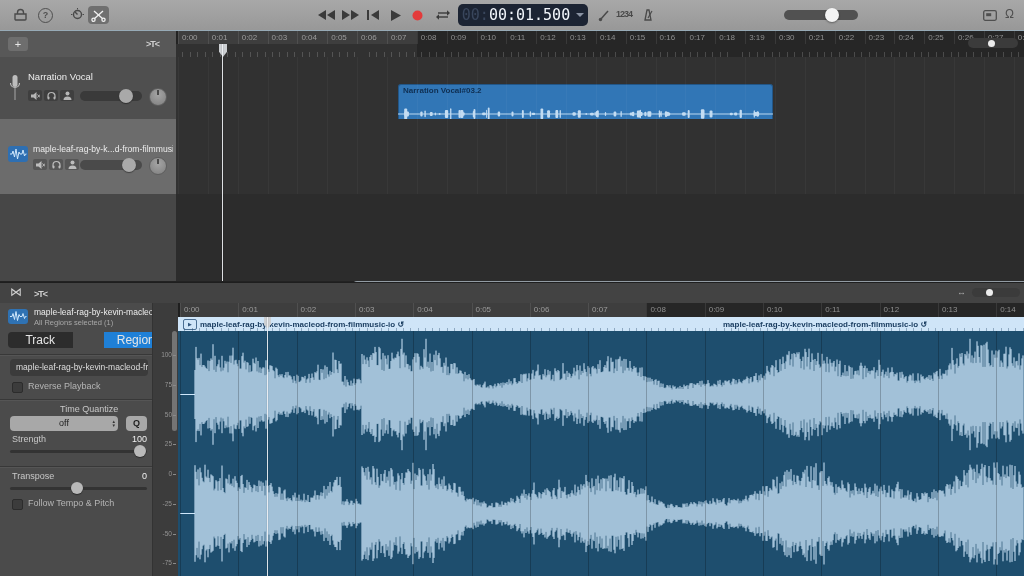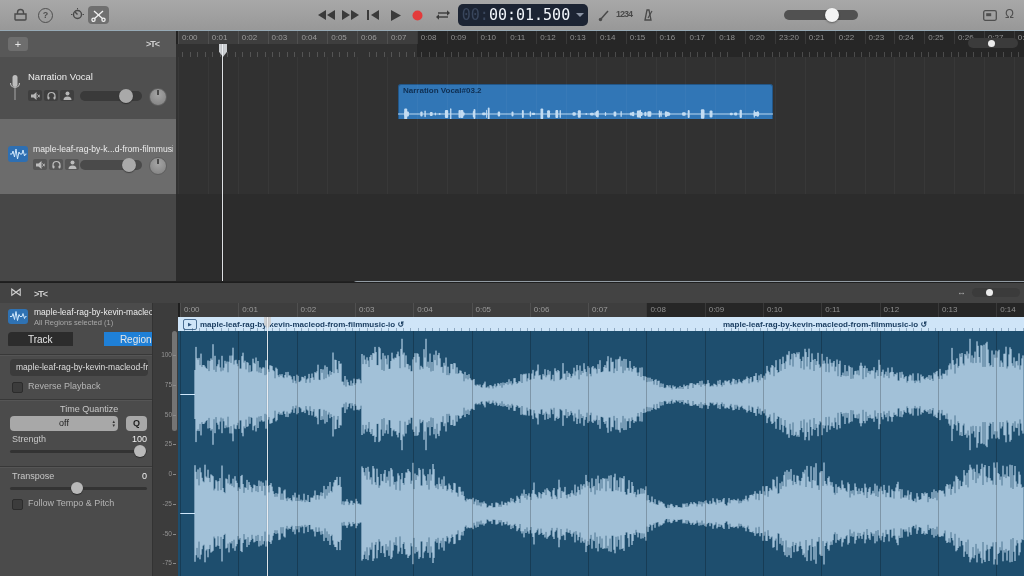--- a/index.html
+++ b/index.html
@@ -67,21 +67,21 @@
   .ph-handle{position:absolute;width:8px;height:13px;background:#cdd0d3;
     clip-path:polygon(0 0,100% 0,100% 60%,50% 100%,0 60%);}
   
   #editor{left:0;top:282px;width:1024px;height:294px;background:#4b4b4b;border-top:1px solid #1e1e1e;}
   #ed-strip{left:0;top:0;width:1024px;height:20px;background:#434343;border-bottom:1px solid #373737;}
   #inspector{left:0;top:20px;width:152px;height:274px;background:#4b4b4b;}
   .ins-label{color:#c8c8c8;font-size:9px;}
   .ins-value{color:#f0f0f0;font-size:9px;text-align:right;}
   .checkbox{width:9px;height:9px;background:#3c3c3c;border:1px solid #2c2c2c;border-radius:2px;}
   .divider{left:0;width:152px;height:1px;background:rgba(0,0,0,.25);box-shadow:0 1px 0 rgba(255,255,255,.06);}
-  .tab{height:14px;font-size:10px;color:#e6e6e6;text-align:center;line-height:16px;}
+  .tab{height:23px;font-size:12px;color:#e6e6e6;text-align:center;line-height:16px;}
   .namefield{background:#3b3b3b;border-radius:4px;color:#dedede;font-size:8.5px;
     line-height:17px;padding-left:6px;white-space:nowrap;overflow:hidden;}
   .dropdown{background:#a8a8a8;border-radius:4px;height:15px;color:#1c1c1c;font-size:9px;
     text-align:center;line-height:15px;}
   .stepper{position:absolute;right:3px;top:2.5px;display:flex;flex-direction:column;line-height:4.5px;
     font-size:5px;color:#333;}
   .qbtn{background:#a8a8a8;border-radius:4px;width:21px;height:15px;color:#1c1c1c;font-size:9px;
     text-align:center;line-height:15px;font-weight:bold;}
   .igroove{height:3px;background:#333;border-radius:2px;}
   .iknob{position:absolute;top:-5px;width:12px;height:12px;border-radius:50%;background:#b9b9b9;
@@ -266,24 +266,24 @@
         <div class="rcell" style="left: 479.6px; width: 29.85px; height: 13px;">
           <span>0:16</span>
         </div>
         <div class="rcell" style="left: 509.45px; width: 29.85px; height: 13px;">
           <span>0:17</span>
         </div>
         <div class="rcell" style="left: 539.3px; width: 29.85px; height: 13px;">
           <span>0:18</span>
         </div>
         <div class="rcell" style="left: 569.15px; width: 29.85px; height: 13px;">
-          <span>0:20</span>
+          <span>3:19</span>
         </div>
         <div class="rcell" style="left: 599px; width: 29.85px; height: 13px;">
-          <span>23:20</span>
+          <span>0:30</span>
         </div>
         <div class="rcell" style="left: 628.85px; width: 29.85px; height: 13px;">
           <span>0:21</span>
         </div>
         <div class="rcell" style="left: 658.7px; width: 29.85px; height: 13px; padding-left: 44px;">
           <span>0:22</span>
         </div>
         <div class="rcell" style="left: 688.55px; width: 29.85px; height: 13px;">
           <span>0:23</span>
         </div>

